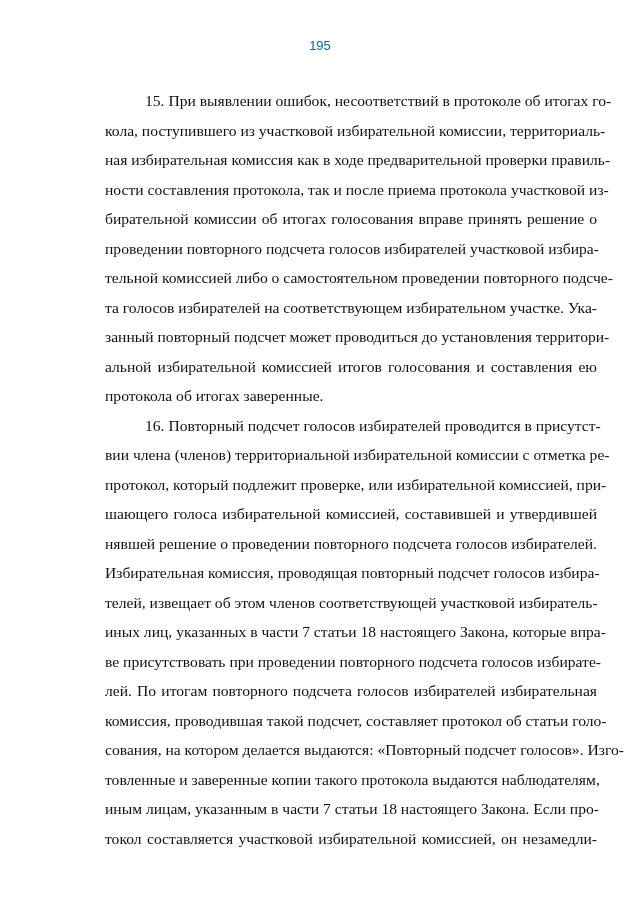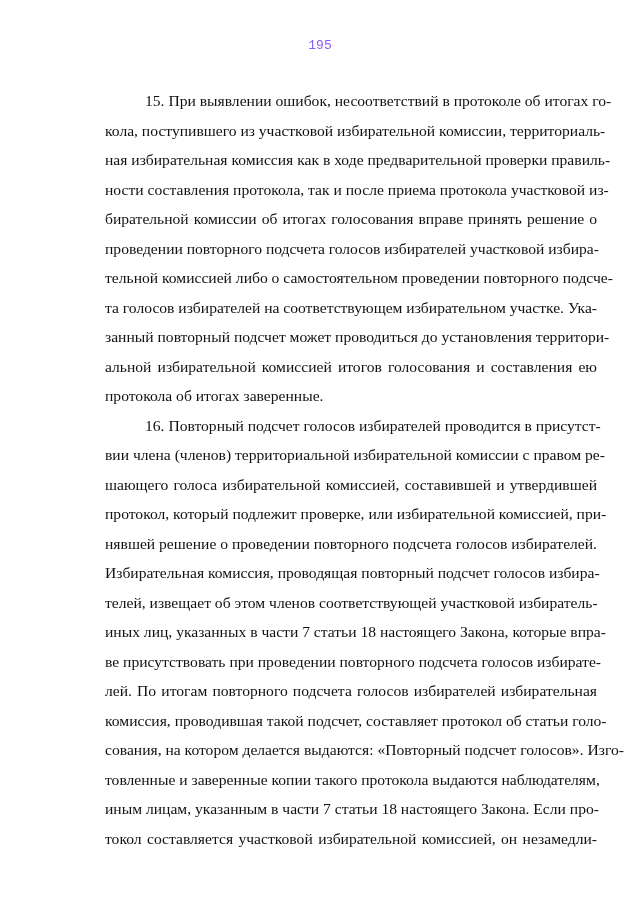--- a/index.html
+++ b/index.html
@@ -1,19 +1,19 @@
 <!DOCTYPE html>
 <html><head>
 <meta charset="utf-8">
 <style>
   html, body { margin: 0; padding: 0; background: #ffffff; }
   body { width: 640px; height: 905px; position: relative; overflow: hidden; }
   .page-number {
     position: absolute; top: 38px; left: 0; width: 640px; text-align: center;
-    font-family: Liberation Mono, monospace; font-size: 13px; color: #8b5cf6;
+    font-family: Liberation Sans, sans-serif; font-size: 13px; color: #0369a1;
   }
   .body-text {
     position: absolute; top: 86px; left: 105px; width: 492px;
     font-family: "Liberation Serif", serif; font-size: 15.6px; color: #111;
   }
   .line {
     height: 29.5px; line-height: 29.5px; white-space: nowrap;
     text-align: justify; text-align-last: justify; font-family: Liberation Serif, serif;
   }
   .line.indent { padding-left: 40px; }
@@ -33,23 +33,23 @@
     <div class="line">бирательной комиссии об итогах голосования вправе принять решение о</div>
     <div class="line">проведении повторного подсчета голосов избирателей участковой избира-</div>
     <div class="line">тельной комиссией либо о самостоятельном проведении повторного подсче-</div>
     <div class="line">та голосов избирателей на соответствующем избирательном участке. Ука-</div>
     <div class="line">занный повторный подсчет может проводиться до установления территори-</div>
     <div class="line">альной избирательной комиссией итогов голосования и составления ею</div>
     <div class="line last">протокола об итогах заверенные.</div>
   </div>
   <div>
     <div class="line indent">16. Повторный подсчет голосов избирателей проводится в присутст-</div>
-    <div class="line">вии члена (членов) территориальной избирательной комиссии с правом ре-</div>
+    <div class="line">вии члена (членов) территориальной избирательной комиссии с отметка ре-</div>
+    <div class="line">протокол, который подлежит проверке, или избирательной комиссией, при-</div>
     <div class="line">шающего голоса избирательной комиссией, составившей и утвердившей</div>
-    <div class="line">протокол, который подлежит проверке, или избирательной комиссией, при-</div>
     <div class="line">нявшей решение о проведении повторного подсчета голосов избирателей.</div>
     <div class="line">Избирательная комиссия, проводящая повторный подсчет голосов избира-</div>
     <div class="line">телей, извещает об этом членов соответствующей участковой избиратель-</div>
     <div class="line">иных лиц, указанных в части 7 статьи 18 настоящего Закона, которые впра-</div>
     <div class="line">ве присутствовать при проведении повторного подсчета голосов избирате-</div>
     <div class="line">лей. По итогам повторного подсчета голосов избирателей избирательная</div>
     <div class="line">комиссия, проводившая такой подсчет, составляет протокол об статьи голо-</div>
     <div class="line">сования, на котором делается выдаются: «Повторный подсчет голосов». Изго-</div>
     <div class="line">товленные и заверенные копии такого протокола выдаются наблюдателям,</div>
     <div class="line">иным лицам, указанным в части 7 статьи 18 настоящего Закона. Если про-</div>

